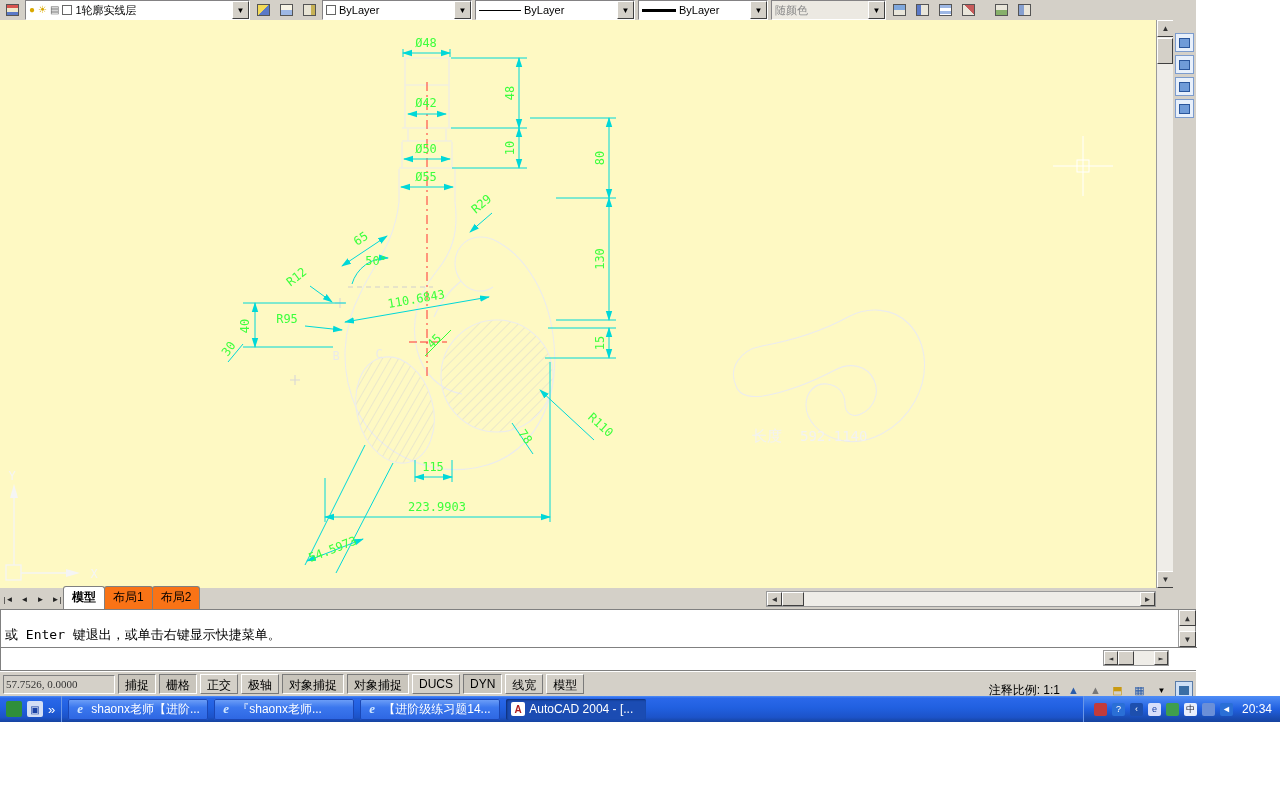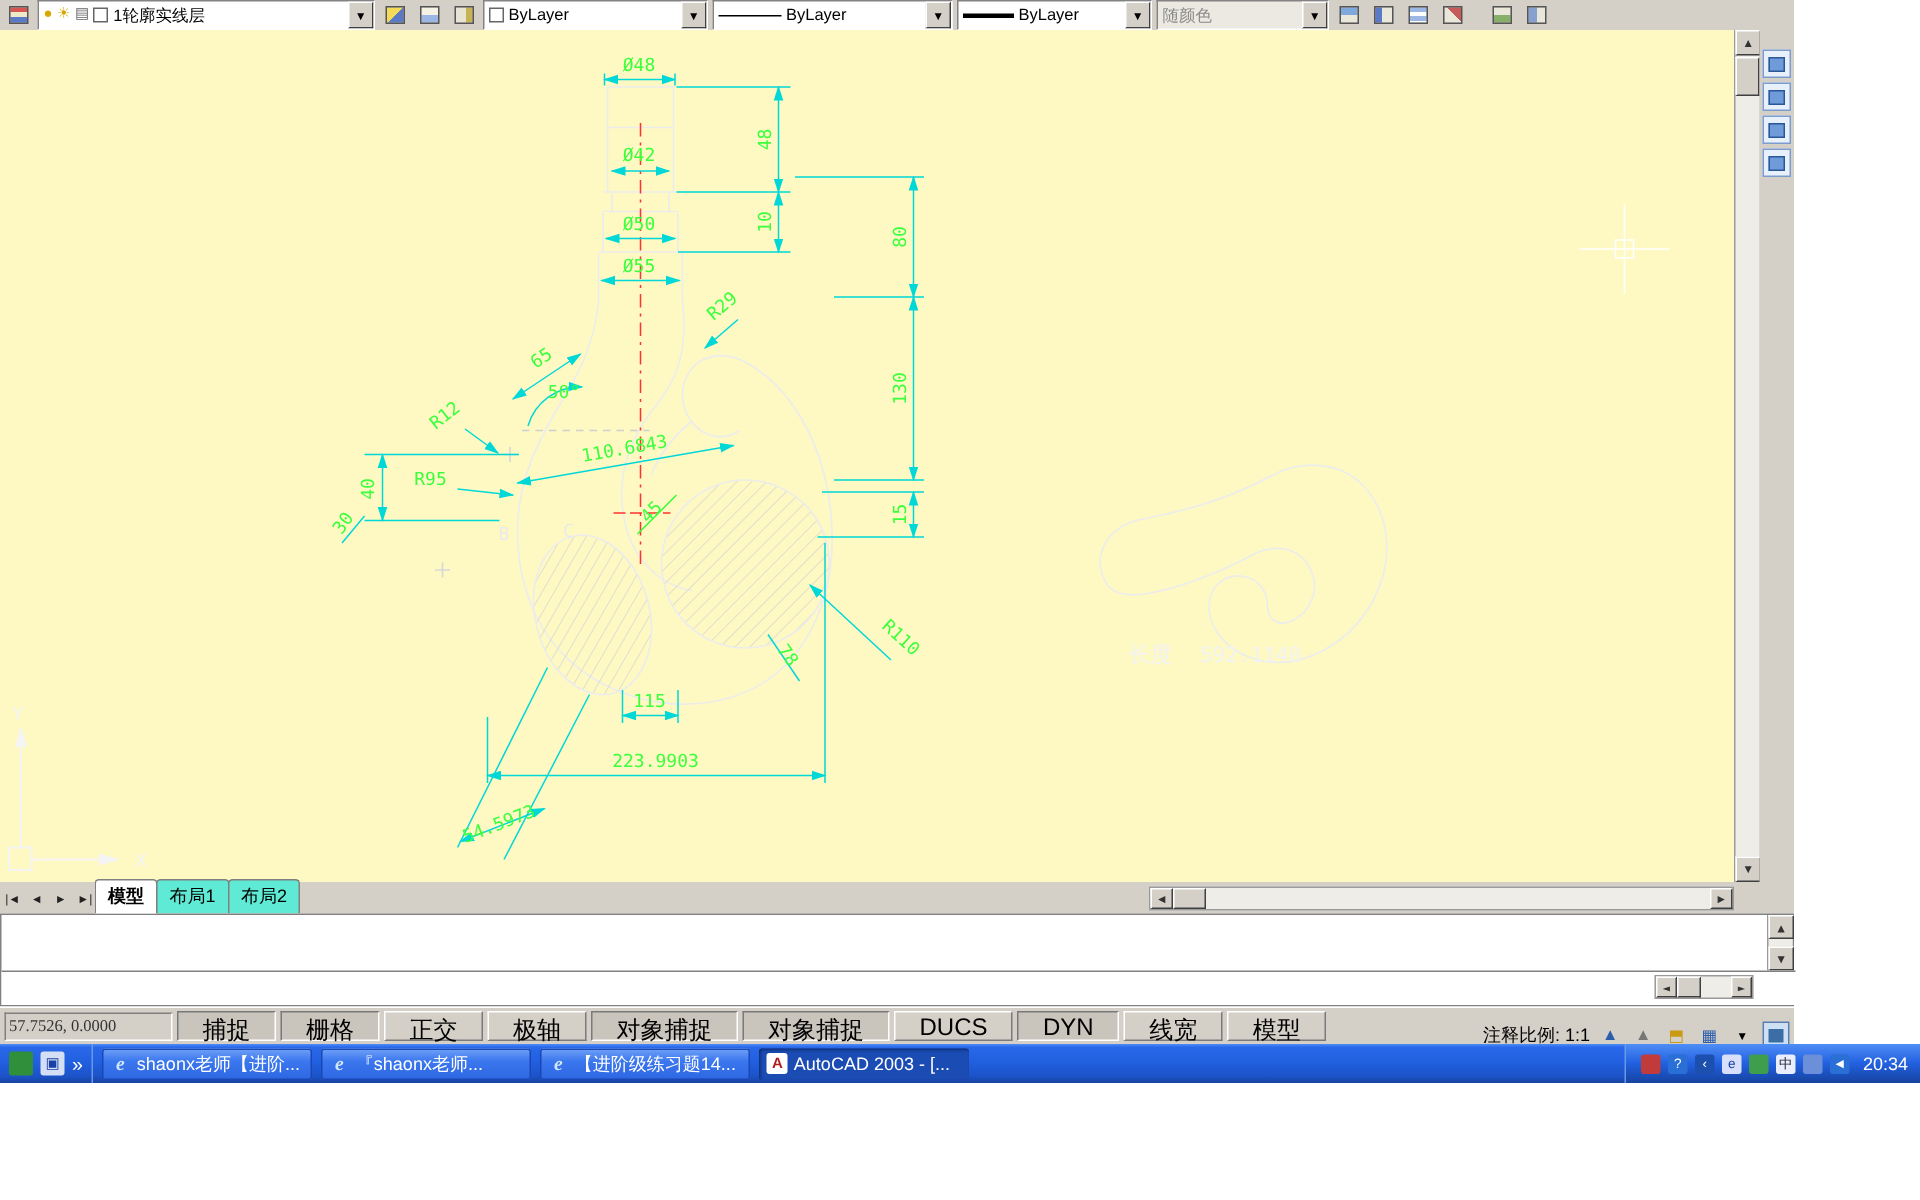--- a/index.html
+++ b/index.html
@@ -40,21 +40,21 @@
   .sideicon { width:19px; height:19px; margin:3px auto; border:1px solid #7c9ccE; background:#e8f0fb;
               display:flex; align-items:center; justify-content:center; }
   .sideicon .pane { width:11px; height:10px; border:1px solid #2a569c; background:#6f9bd8; }
 
   
   .tabbar { position:absolute; left:0; top:588px; width:1196px; height:21px; background:#d4d0c8;
             display:flex; align-items:flex-end; }
   .navbtn { width:15px; height:15px; font-size:8px; color:#222; background:#d4d0c8;
             display:flex; align-items:center; justify-content:center; margin:0 0 2px 1px; }
   .tab { padding:2px 8px 3px; font-size:12px; border:1px solid #808080; border-bottom:none;
-         border-radius:3px 3px 0 0; background:#5eead4; margin-left:-1px; }
+         border-radius:3px 3px 0 0; background:#f97316; margin-left:-1px; }
   .tab.active { background:#fff; font-weight:bold; position:relative; z-index:2; }
   .hscroll { position:absolute; left:766px; top:3px; width:390px; height:16px; background:#efede8;
              border:1px solid #9a9a9a; display:flex; }
   .hthumb { width:22px; height:14px; background:#d4d0c8; border:1px solid; border-color:#fff #404040 #404040 #fff; }
 
   
   .cmdwin { position:absolute; left:0; top:609px; width:1196px; height:62px; background:#fff;
             border:1px solid #808080; font-family:"DejaVu Sans Mono", monospace; font-size:13px; }
   .cmdhist { position:absolute; left:0; top:0; width:1168px; height:36px; display:flex;
              align-items:flex-end; padding:2px 4px; overflow:hidden; }
@@ -63,21 +63,21 @@
               background:#fff; display:flex; align-items:center; padding:0 4px; }
   .cmdhscroll { position:absolute; right:26px; top:40px; width:66px; height:16px; background:#efede8;
                 border:1px solid #9a9a9a; display:flex; }
 
   
   .statusbar { position:absolute; left:0; top:671px; width:1196px; height:25px; background:#d4d0c8;
                border-top:1px solid #fff; display:flex; align-items:center; padding:0 3px; gap:3px; }
   .coords { width:112px; height:19px; border:1px solid; border-color:#808080 #fff #fff #808080;
             font-family:Liberation Serif, serif; font-size:11px; color:#333;
             display:flex; align-items:center; padding-left:2px; overflow:hidden; white-space:nowrap; }
-  .togbtn { height:20px; padding:2px 16px; font-size:16px; background:#d4d0c8;
+  .togbtn { height:20px; padding:2px 6px; font-size:12px; background:#d4d0c8;
             border:1px solid; border-color:#fff #7a7a7a #7a7a7a #fff; white-space:nowrap; }
   .togbtn.on { background:#c9c5bc; border-color:#7a7a7a #fff #fff #7a7a7a; }
   .statusright { margin-left:auto; display:flex; align-items:center; gap:5px;margin-top:12px; }
   .sicon { width:17px; height:17px; display:flex; align-items:center; justify-content:center; font-size:11px; }
   .cleanbtn { width:18px; height:18px; border:1px solid #5a7ca8; background:#cfe0f5;
               display:flex; align-items:center; justify-content:center; }
   .cleanbtn .pane { width:10px; height:9px; background:#3a6ea5; }
 
   
   .taskbar { position:absolute; left:0; top:696px; width:1280px; height:26px;
@@ -335,20 +335,23 @@
       <span class="tab">布局1</span>
       <span class="tab">布局2</span>
       <div class="hscroll">
         <div class="sbtn" style="width:15px;height:14px">◄</div>
         <div class="hthumb"></div>
         <div class="sbtn" style="width:15px;height:14px;margin-left:auto">►</div>
       </div>
     </div>
 
     <div class="cmdwin">
+      <div class="cmdhist">
+        <span>或 Enter 键退出，或单击右键显示快捷菜单。</span>
+      </div>
       <div class="cmdvscroll">
         <div class="sbtn" style="height:16px">▲</div>
         <div class="sbtn" style="position:absolute;bottom:0;height:16px">▼</div>
       </div>
       <div class="cmdinput">
         <span></span>
       </div>
       <div class="cmdhscroll">
         <div class="sbtn" style="width:14px;height:14px">◄</div>
         <div class="hthumb" style="width:16px;height:14px"></div>
@@ -395,21 +398,21 @@
     <div class="taskbtn">
       <span class="ticon ie">e</span>
       <span>『shaonx老师...</span>
     </div>
     <div class="taskbtn">
       <span class="ticon ie">e</span>
       <span>【进阶级练习题14...</span>
     </div>
     <div class="taskbtn active">
       <span class="ticon acad">A</span>
-      <span>AutoCAD 2003 - [...</span>
+      <span>AutoCAD 2004 - [...</span>
     </div>
     <div class="tray">
       <span class="trayicon" style="background:#c23b3b"></span>
       <span class="trayicon" style="background:#2a6fd6">?</span>
       <span class="trayicon" style="background:#1d4fae">‹</span>
       <span class="trayicon" style="background:#d8dffb;color:#1941a5">e</span>
       <span class="trayicon" style="background:#3f9e4d"></span>
       <span class="trayicon" style="background:#e8eefc;color:#223">中</span>
       <span class="trayicon" style="background:#6b8fd8"></span>
       <span class="trayicon" style="background:#2a6fd6">◄</span>

